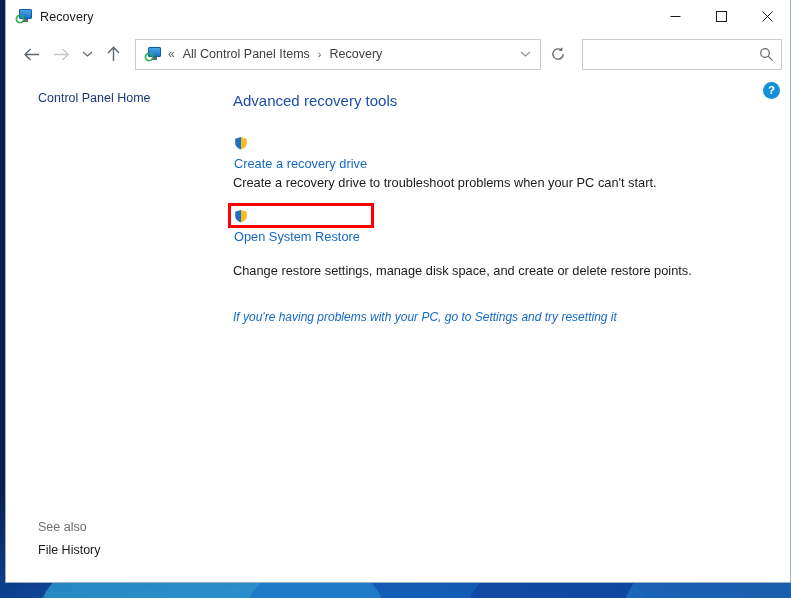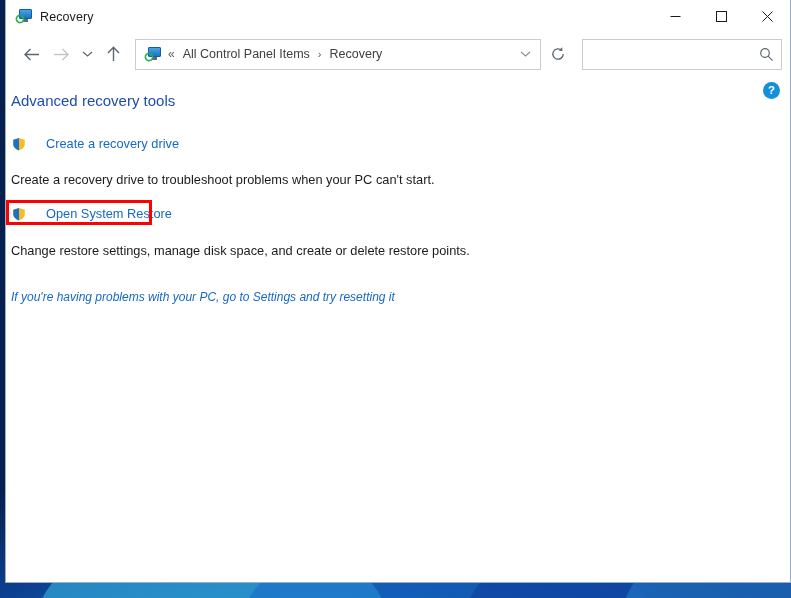--- a/index.html
+++ b/index.html
@@ -236,34 +236,35 @@
   .page-heading {
     font-size: 15px;
     color: #1f4daa;
     font-weight: normal;
     margin: 0 0 26px 0;
     padding: 0;
   }
   .task-block { margin-bottom: 18px; position: relative; }
   .task-link-row {
     display: inline-flex;
-    align-items: flex-end;
-    gap: 20px;
+    align-items: flex-start;
+    gap: 6px;
     padding: 1px 2px 1px 1px;
+    flex-direction: column;
   }
   .task-link {
     font-size: 12.8px;
     color: #1668c4;
     cursor: default;
     white-space: nowrap;
   }
   .task-desc {
     font-size: 12.8px;
     color: #1b1b1b;
-    margin-top: 17px;
+    margin-top: 3px;
     white-space: nowrap;
   }
   .bottom-link {
     font-size: 12px;
     color: #1668c4;
     cursor: default;
     margin-top: 14px;
     display: inline-block;
     font-style: italic;
   }
@@ -405,20 +406,28 @@
         <svg width="15" height="15" viewBox="0 0 15 15">
           <circle cx="6" cy="6" r="4.3" fill="none" stroke="#5c6670" stroke-width="1.2"></circle>
           <line x1="9.1" y1="9.1" x2="13.6" y2="13.6" stroke="#5c6670" stroke-width="1.2"></line>
         </svg>
       </span>
     </div>
   </div>
 
   <div class="content-area">
 
+    <div class="sidebar">
+      <span class="side-link">Control Panel Home</span>
+
+      <div class="see-also-wrap">
+        <div class="see-also-label">See also</div>
+        <div class="see-also-link">File History</div>
+      </div>
+    </div>
 
     <div class="main">
 
       <div class="help-btn">?</div>
 
       <h1 class="page-heading">Advanced recovery tools</h1>
 
       
       <div class="task-block">
         <div class="task-link-row">

